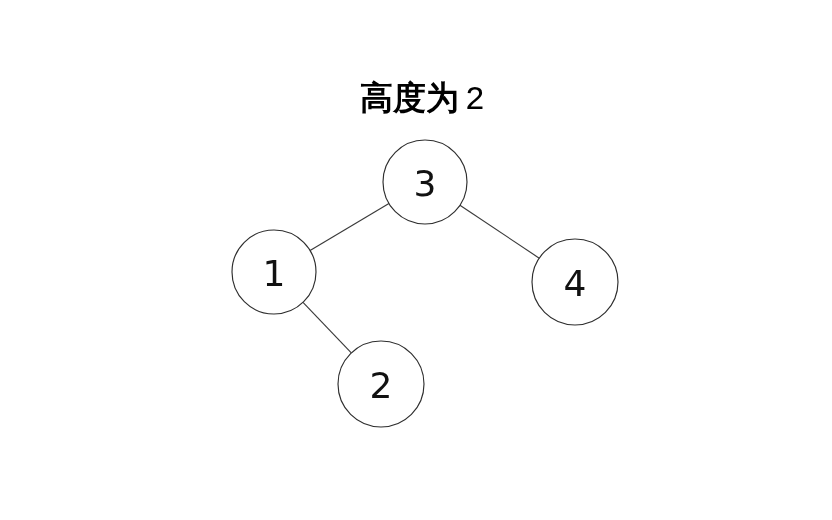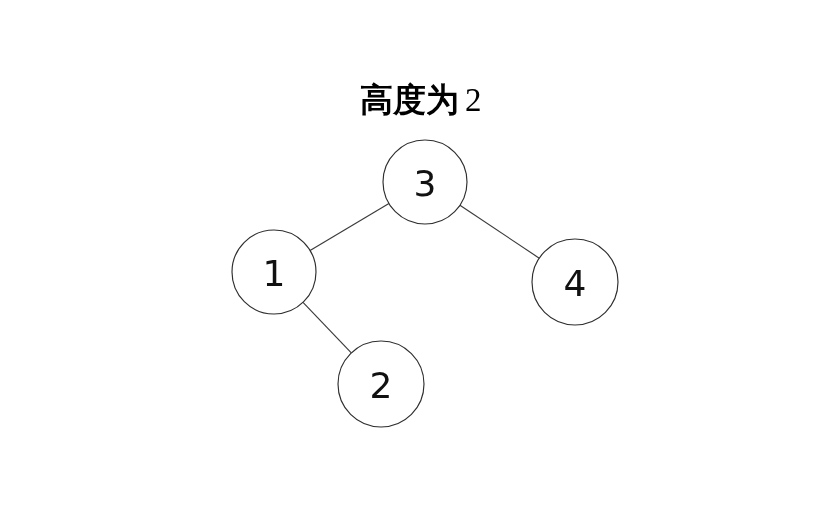--- a/index.html
+++ b/index.html
@@ -41,21 +41,21 @@
     font-family: "DejaVu Sans", sans-serif;
     font-size: 36px;
     fill: #111111;
     text-anchor: middle;
     dominant-baseline: central;
   }
   .diagram-title {
     position: absolute;
     white-space: nowrap;
     color: #000000;
-    font-family: Liberation Serif, serif;
+    font-family: Liberation Mono, monospace;
     font-size: 33px;
     line-height: 1;
     letter-spacing: 0px;
   }
   .title-cjk {
     font-weight: 700;
   }
   .title-num {
     font-weight: 400;
     margin-left: 6px;

